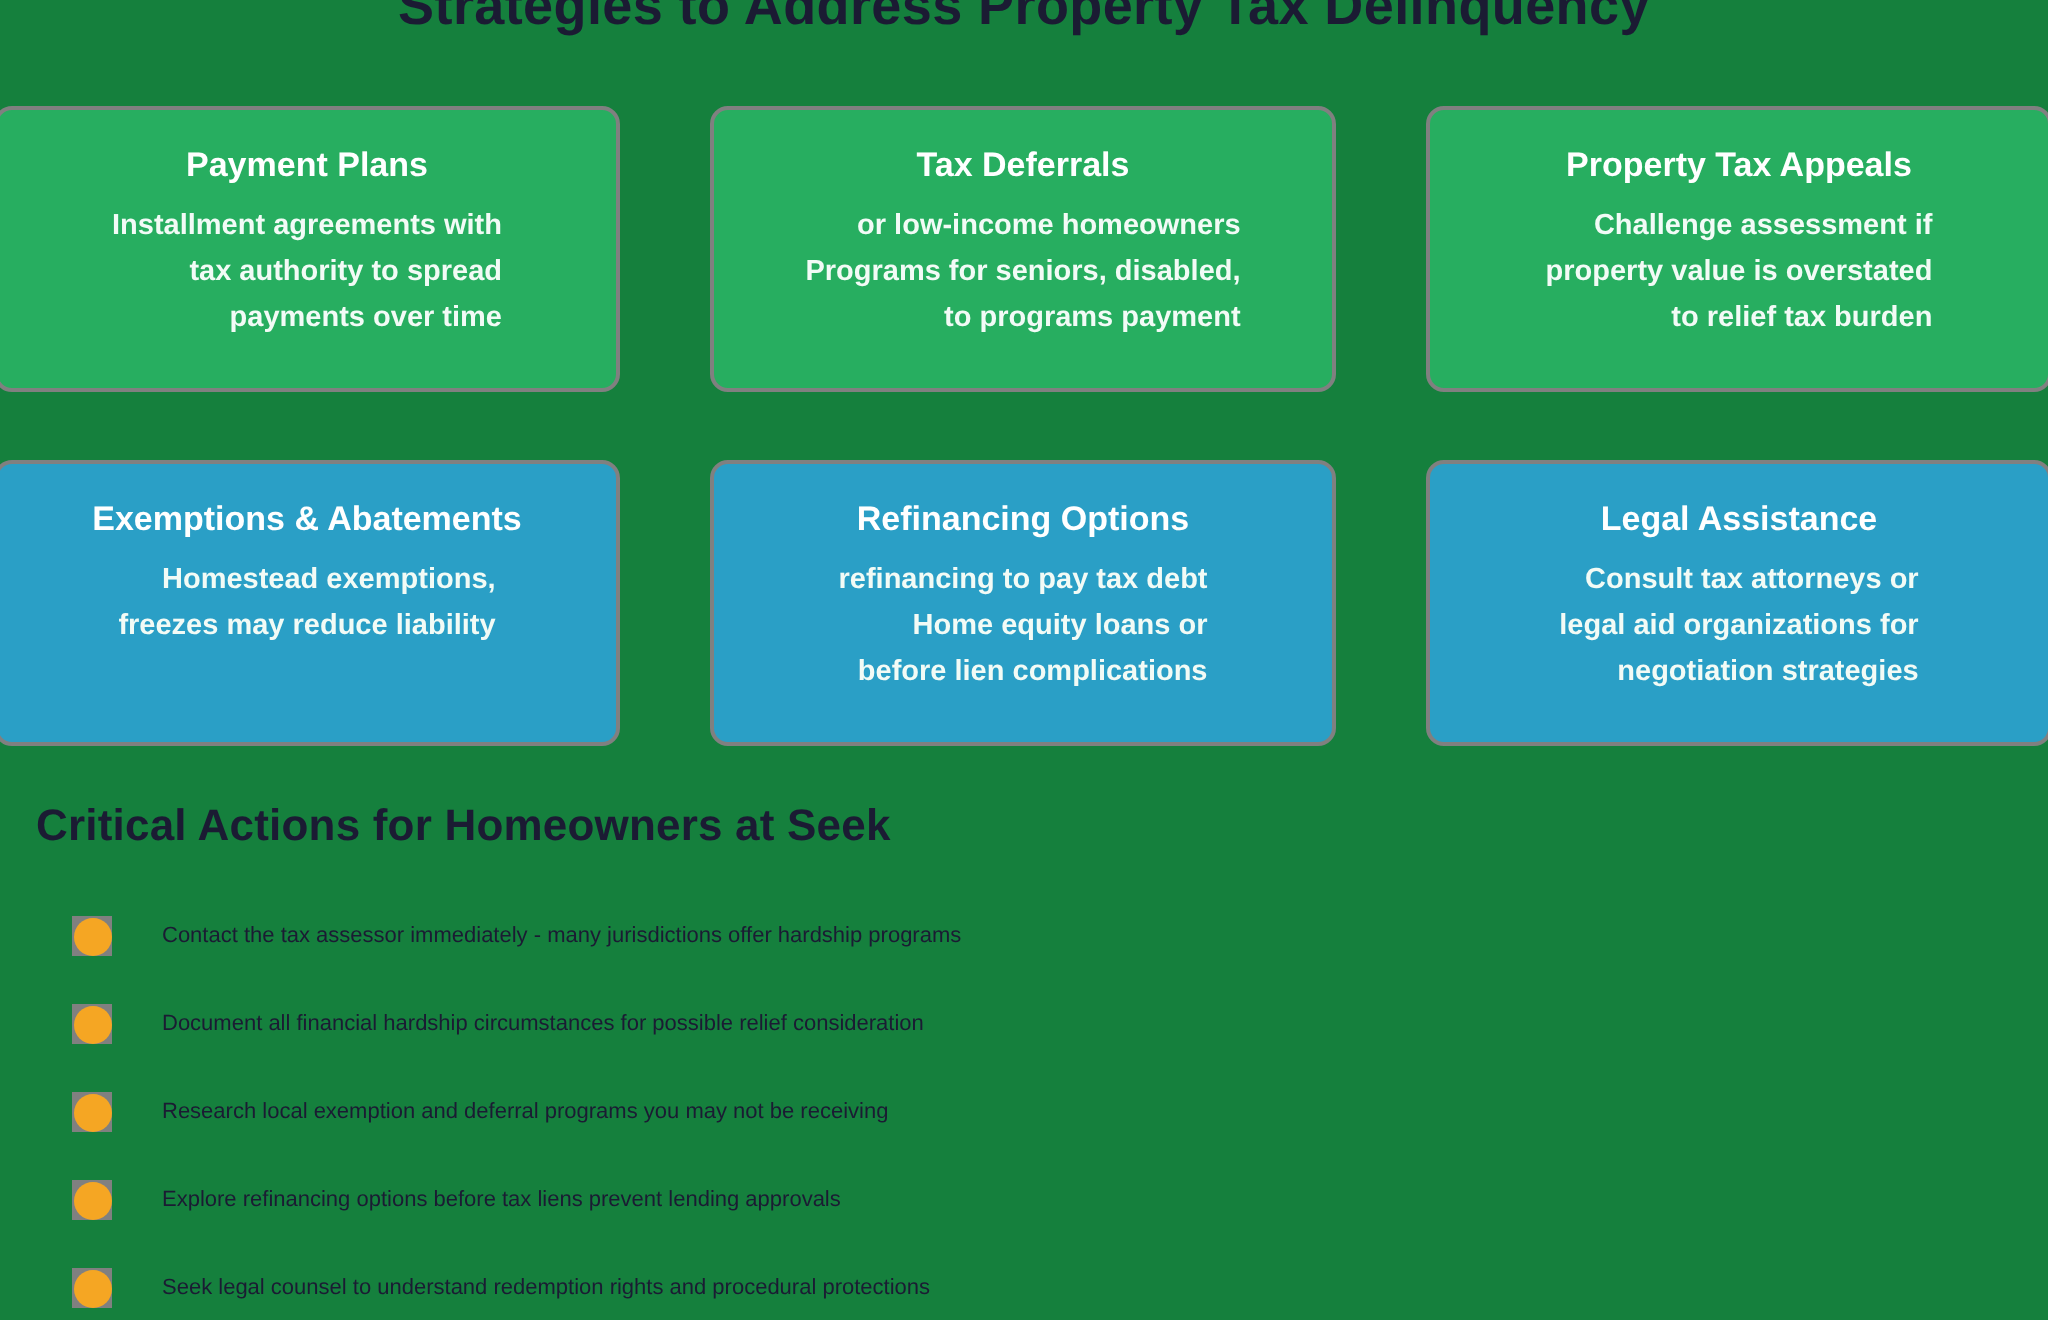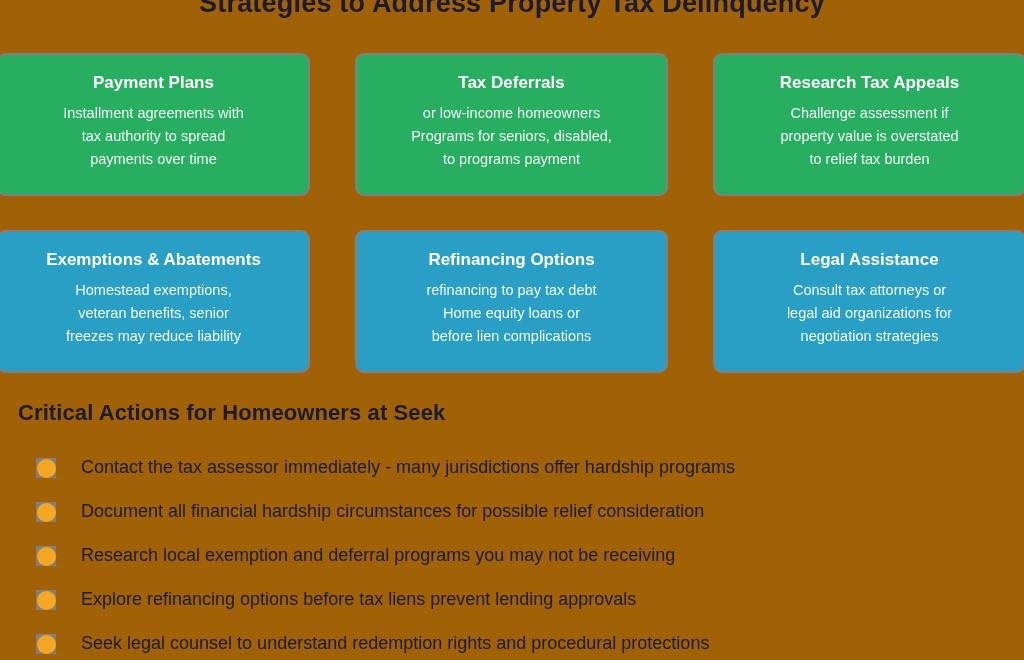--- a/index.html
+++ b/index.html
@@ -11,21 +11,21 @@
     width: 1024px;
     height: 660px;
     overflow: hidden;
     font-family: "Liberation Sans", sans-serif;
     position: relative;
   }
   .slide {
     position: relative;
     width: 1024px;
     height: 660px;
-    background: #a16207;
+    background: #15803d;
   }
 
   
   .slide-title {
     position: absolute;
     top: -12px;
     left: 0;
     width: 1024px;
     text-align: center;
     font-size: 27px;
@@ -75,22 +75,23 @@
     font-size: 17px;
     font-weight: bold;
     color: #ffffff;
     text-align: center;
     margin-bottom: 9px;
     line-height: 1.2;
   }
   .card-desc {
     font-size: 14.5px;
     color: #f2fbf6;
-    text-align: center;
+    text-align: right;
     line-height: 1.57;
+    font-weight: bold;
   }
   .card-desc .ln { display: block; }
 
   
   .section {
     position: absolute;
     top: 400px;
     left: 18px;
     width: 990px;
   }
@@ -123,21 +124,21 @@
     margin-right: 25px;
   }
   .bullet-marker i {
     display: block;
     width: 19px;
     height: 19px;
     border-radius: 50%;
     background: #f5a623;
   }
   .bullet-text {
-    font-size: 18px;
+    font-size: 11px;
     color: #1b1b33;
     line-height: 1.3;
     white-space: nowrap;
     text-align: center;
   }
 </style>
 </head>
 <body>
 
 <div class="slide">
@@ -160,37 +161,36 @@
       <div class="card green">
         <div class="card-title">Tax Deferrals</div>
         <div class="card-desc">
           <span class="ln">or low-income homeowners</span>
           <span class="ln">Programs for seniors, disabled,</span>
           <span class="ln">to programs payment</span>
         </div>
       </div>
 
       <div class="card green">
-        <div class="card-title">Research Tax Appeals</div>
+        <div class="card-title">Property Tax Appeals</div>
         <div class="card-desc">
           <span class="ln">Challenge assessment if</span>
           <span class="ln">property value is overstated</span>
           <span class="ln">to relief tax burden</span>
         </div>
       </div>
 
     </div>
 
     <div class="card-row">
 
       <div class="card blue">
         <div class="card-title">Exemptions &amp; Abatements</div>
         <div class="card-desc">
           <span class="ln">Homestead exemptions,</span>
-          <span class="ln">veteran benefits, senior</span>
           <span class="ln">freezes may reduce liability</span>
         </div>
       </div>
 
       <div class="card blue">
         <div class="card-title">Refinancing Options</div>
         <div class="card-desc">
           <span class="ln">refinancing to pay tax debt</span>
           <span class="ln">Home equity loans or</span>
           <span class="ln">before lien complications</span>

